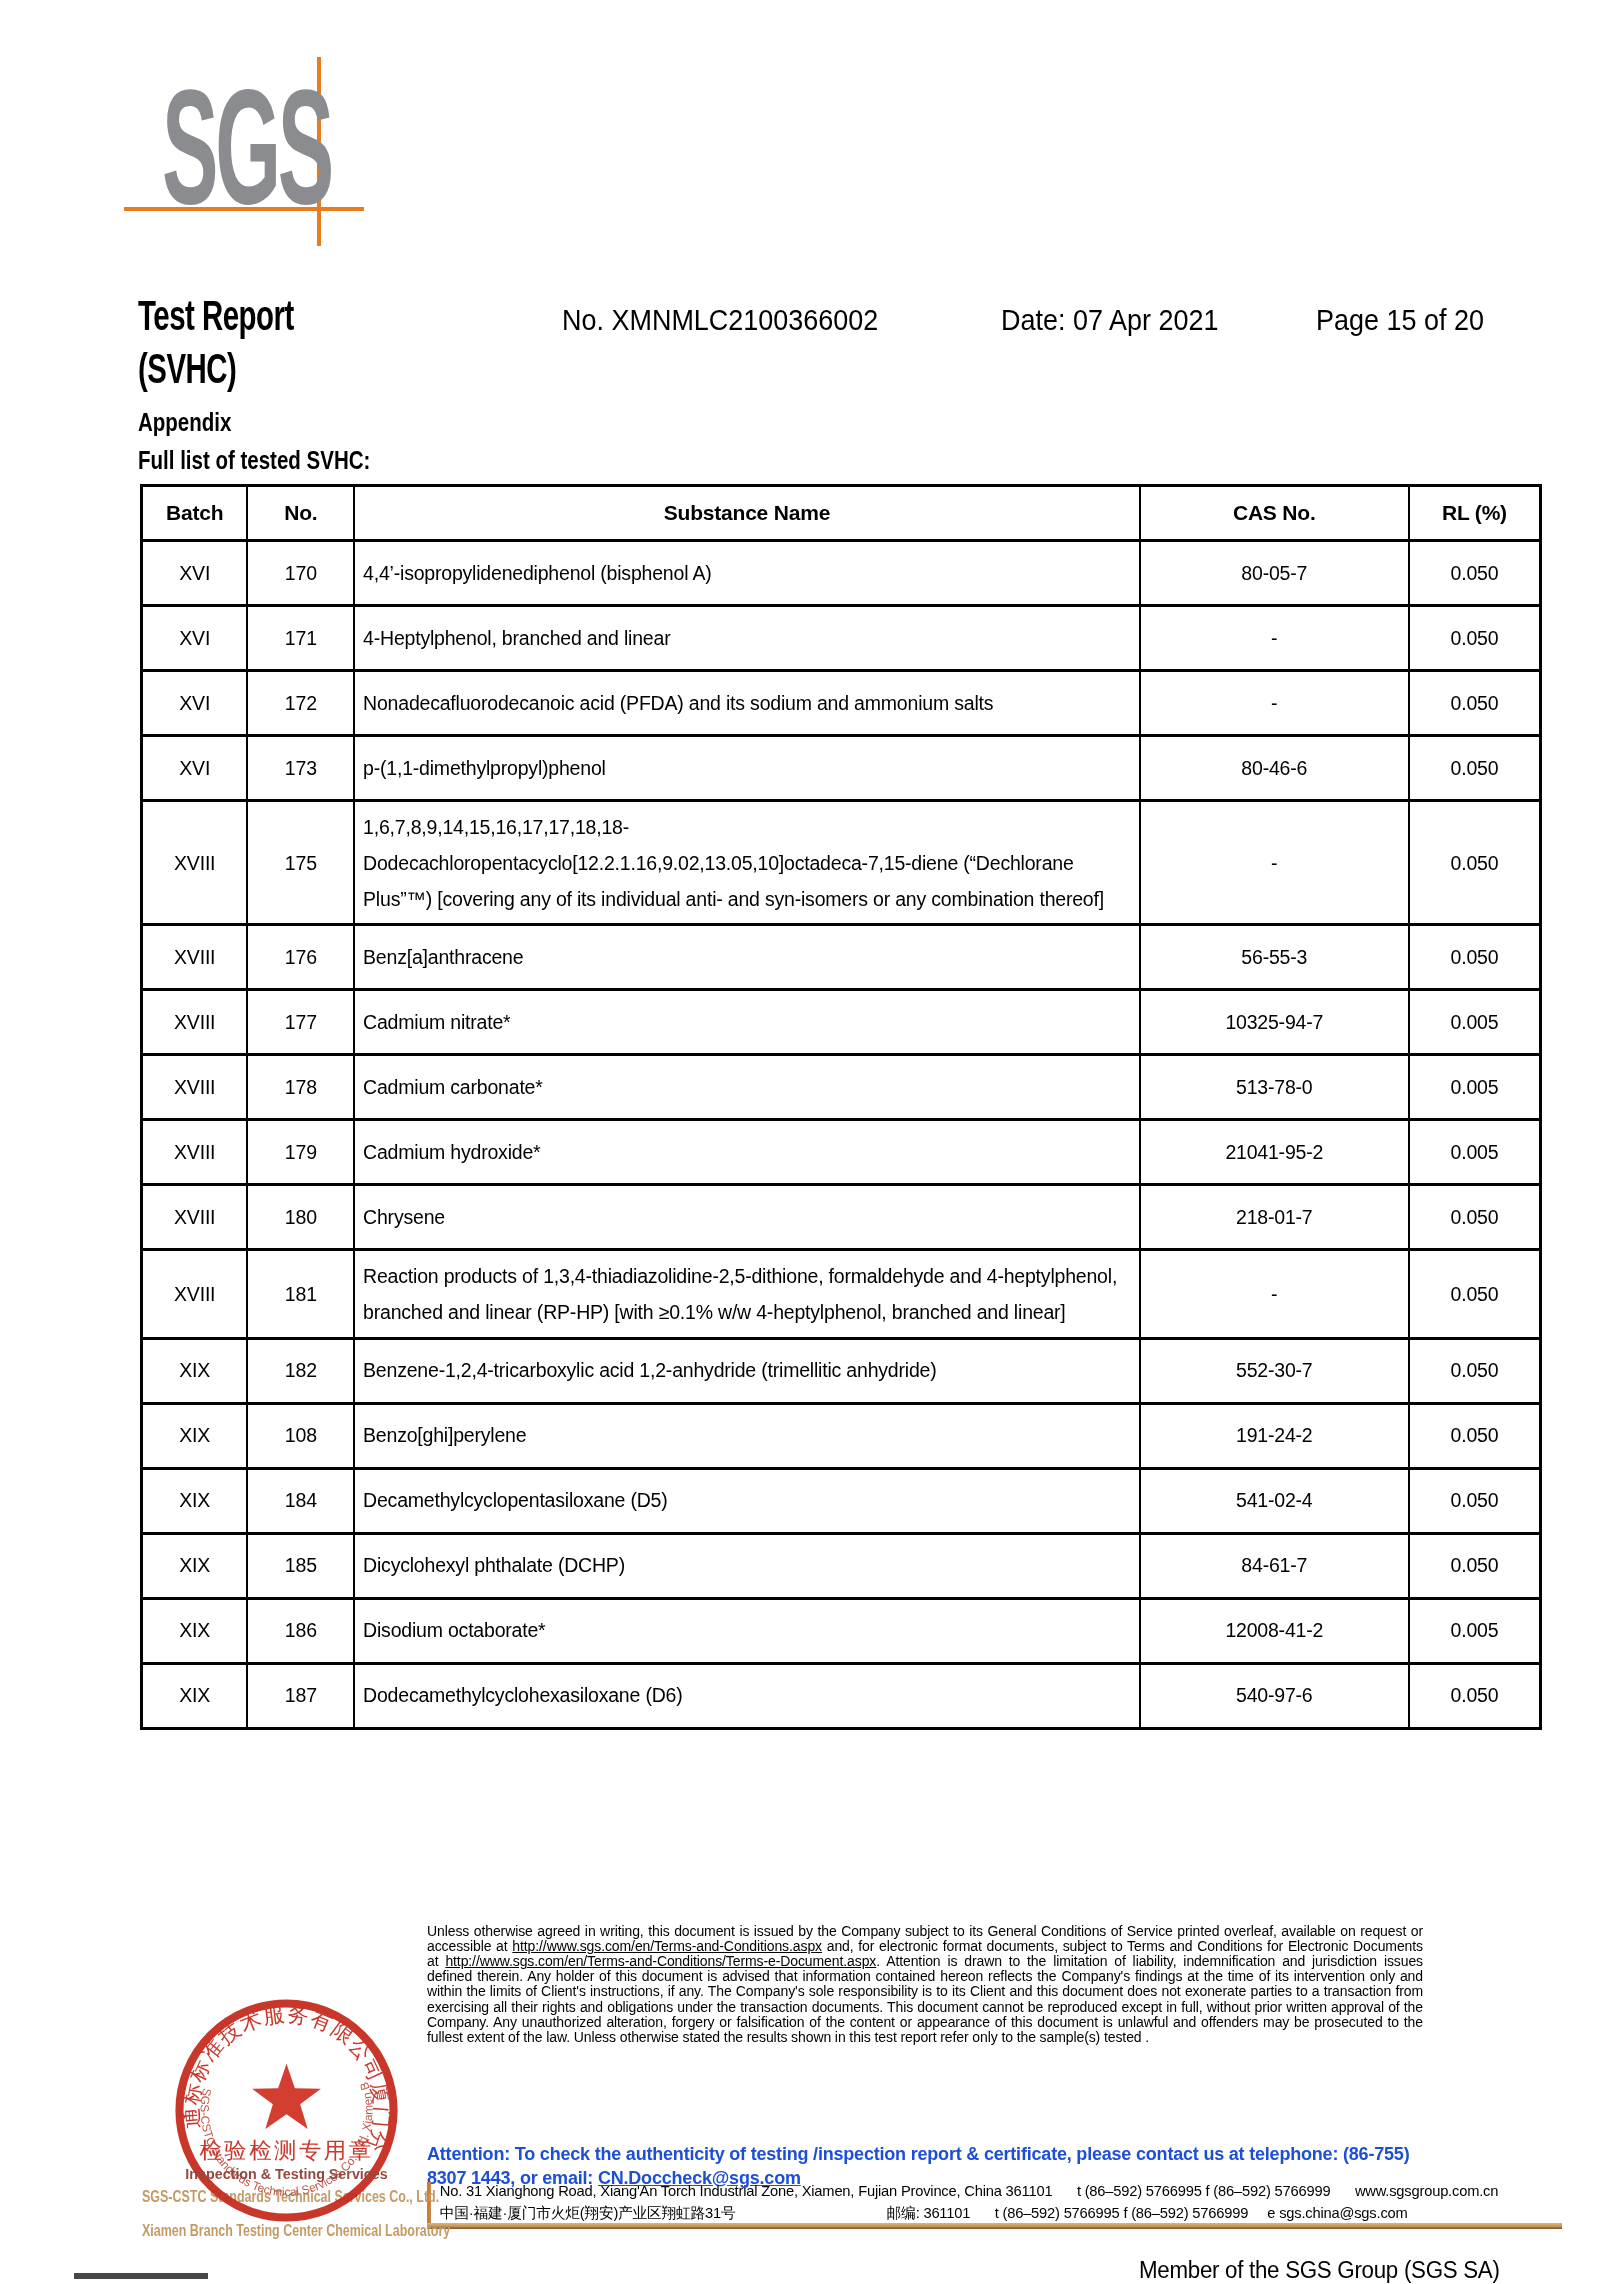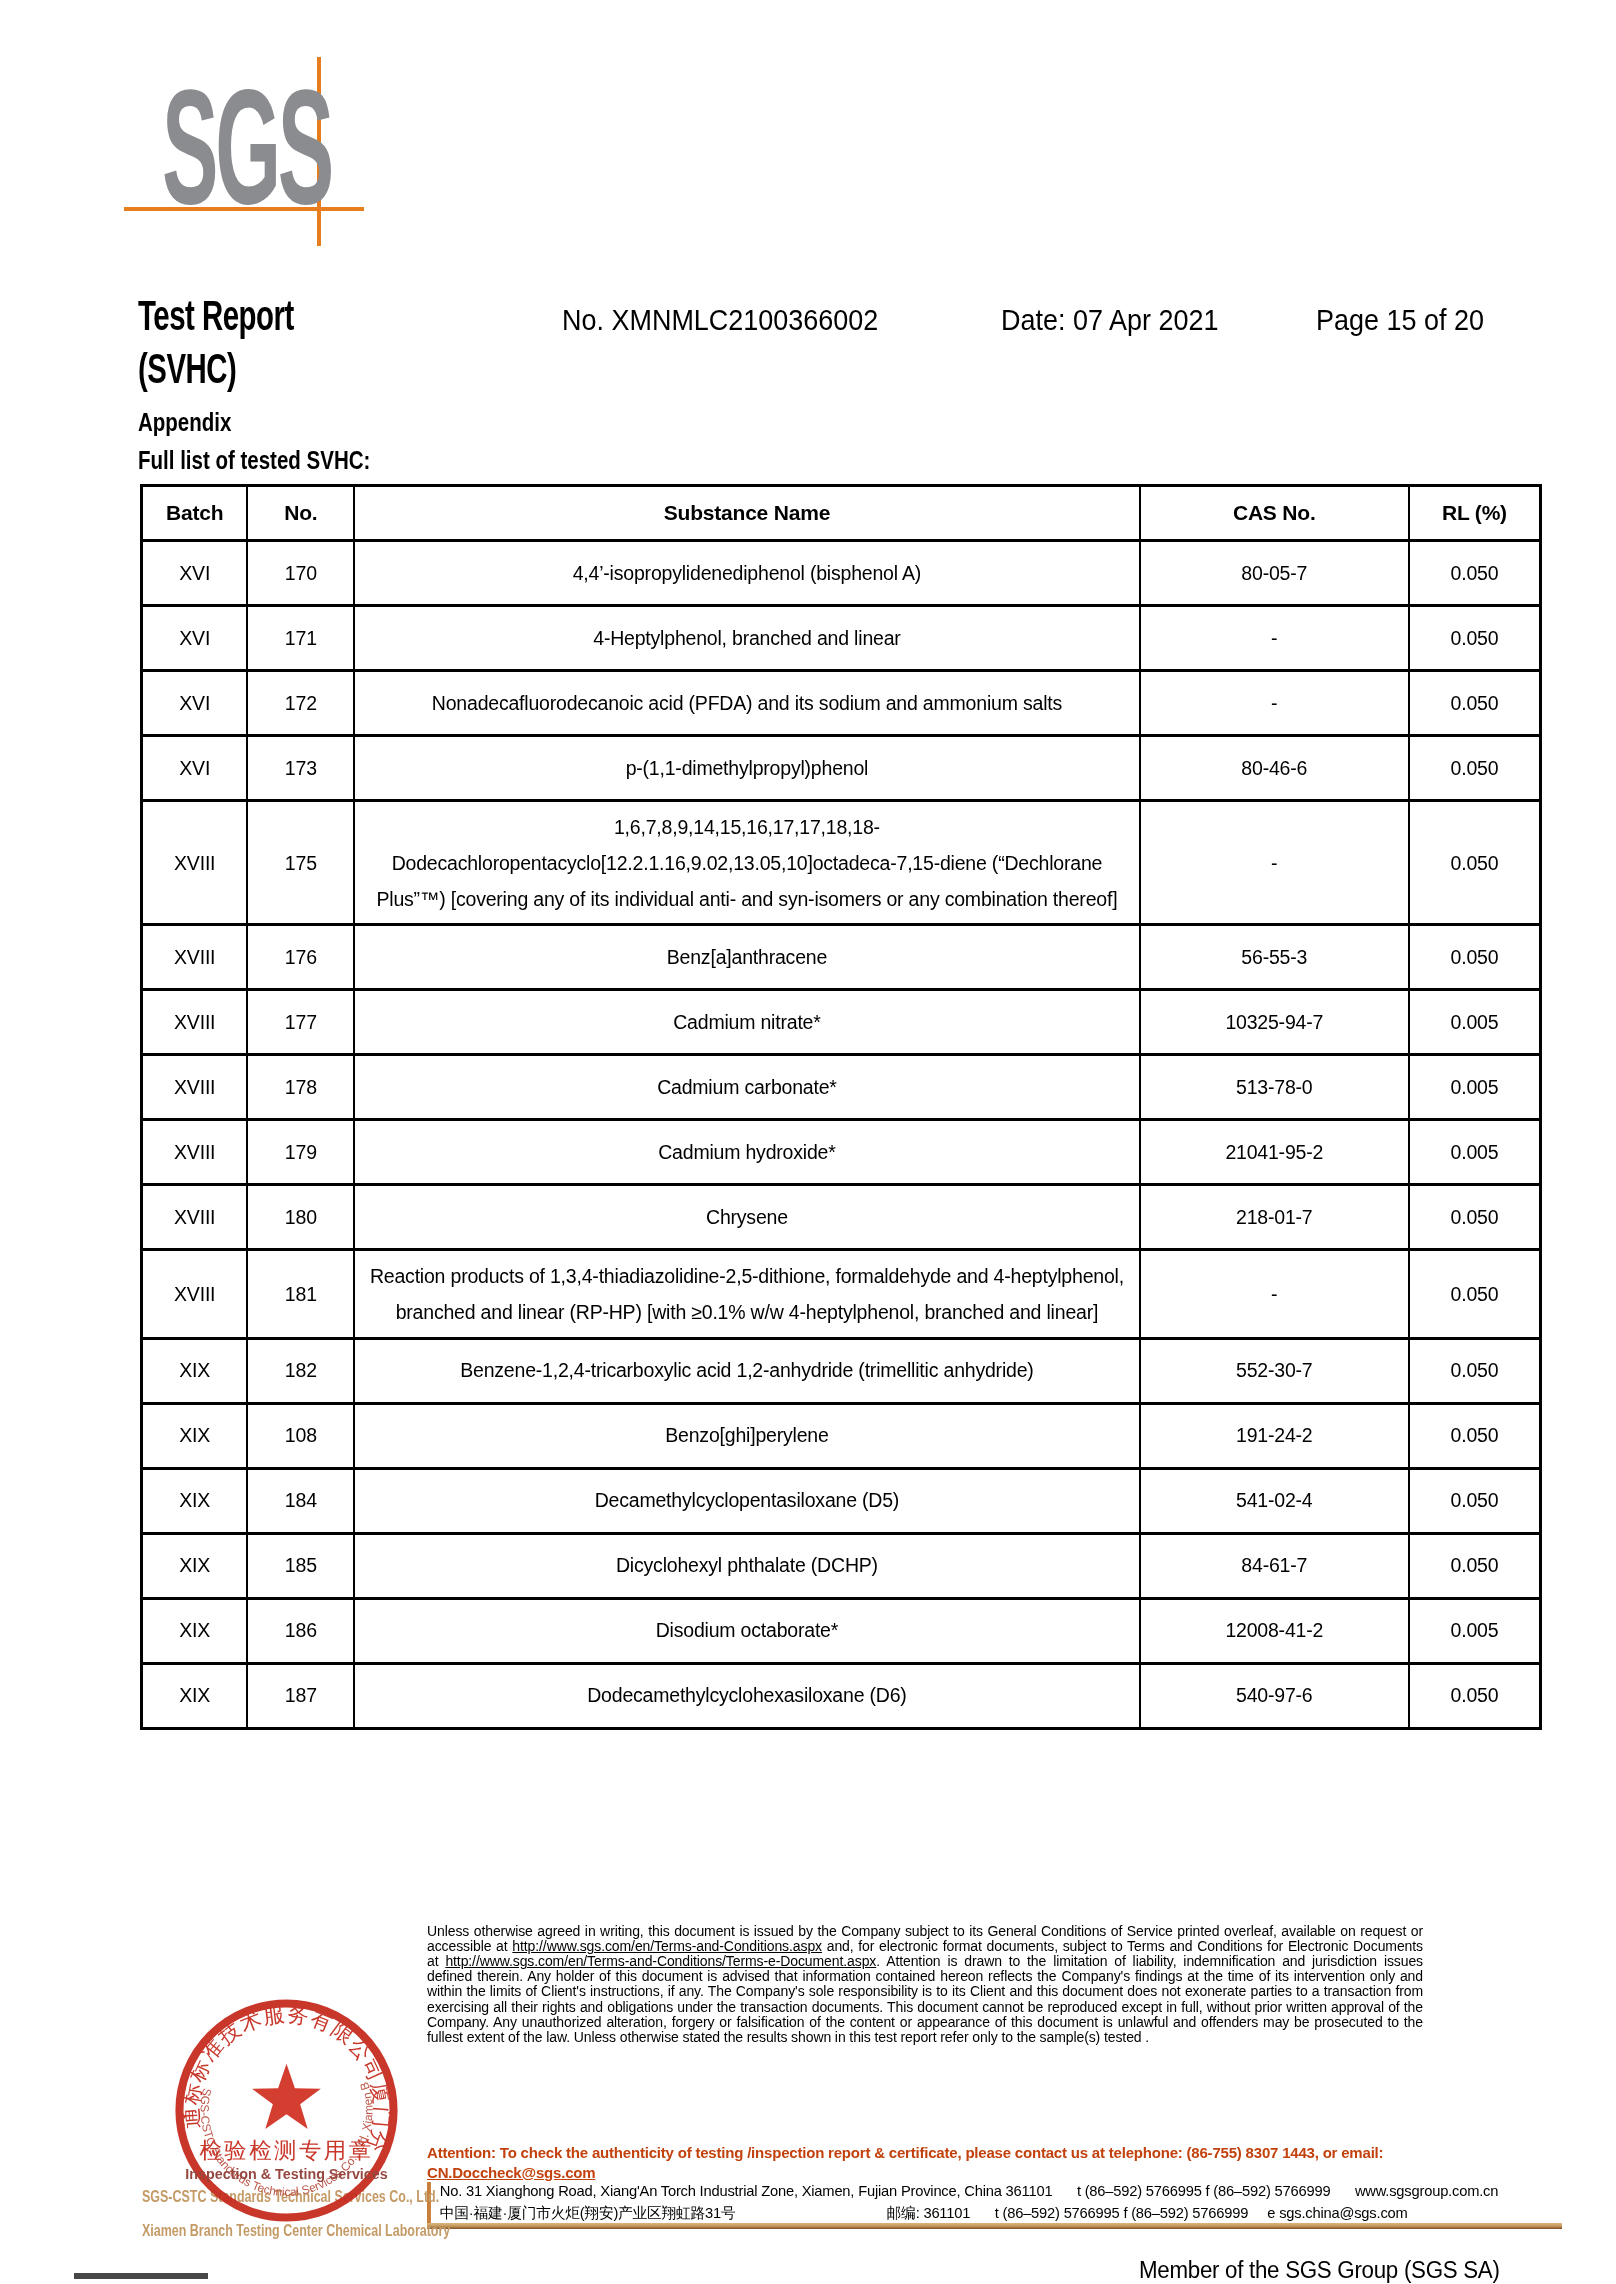--- a/index.html
+++ b/index.html
@@ -36,30 +36,30 @@
     font-size:19.5px;letter-spacing:-0.2px;border:3.9px solid #000;
   }
   .svhc-table th,.svhc-table td{
     border-left:2px solid #000;border-right:2px solid #000;
     border-top:3.9px solid #000;border-bottom:3.9px solid #000;
   }
   .svhc-table th{height:47px;text-align:center;font-size:21px;font-weight:bold;padding:2.6px 5.2px;}
   .svhc-table tbody tr{height:65px;}
   .svhc-table td{vertical-align:middle;line-height:1.85;padding:6.5px 5.2px;}
   .svhc-table td.c{text-align:center;padding:6.5px 2.6px;}
-  .svhc-table td.sub{text-align:center;padding:6.5px 7.8px;overflow-wrap:anywhere;}
+  .svhc-table td.sub{text-align:left;padding:6.5px 7.8px;overflow-wrap:anywhere;}
   
   .disclaimer{
     position:absolute;left:427px;top:1924px;width:996px;
     font-size:14px;line-height:1.08;text-align:justify;letter-spacing:-0.1px;
   }
   .disclaimer .lnk{text-decoration:underline;}
   .attention{
     position:absolute;left:427px;top:2143px;width:1007px;
-    font-size:15px;font-weight:bold;color:#c2410c;line-height:1.32;letter-spacing:-0.2px;
+    font-size:18px;font-weight:bold;color:#1d4ed8;line-height:1.32;letter-spacing:-0.2px;
   }
   .attention .email{text-decoration:underline;}
   
   .address{
     position:absolute;left:427px;top:2182px;width:1147px;
     border-left:4.6px solid #c87f3a;padding-left:9px;
     font-size:15px;letter-spacing:-0.2px;transform:scaleX(.98);transform-origin:0 0;
   }
   .address .row{display:flex;align-items:baseline;white-space:nowrap;height:19.5px;}
   .address .row+.row{margin-top:2.6px;}

